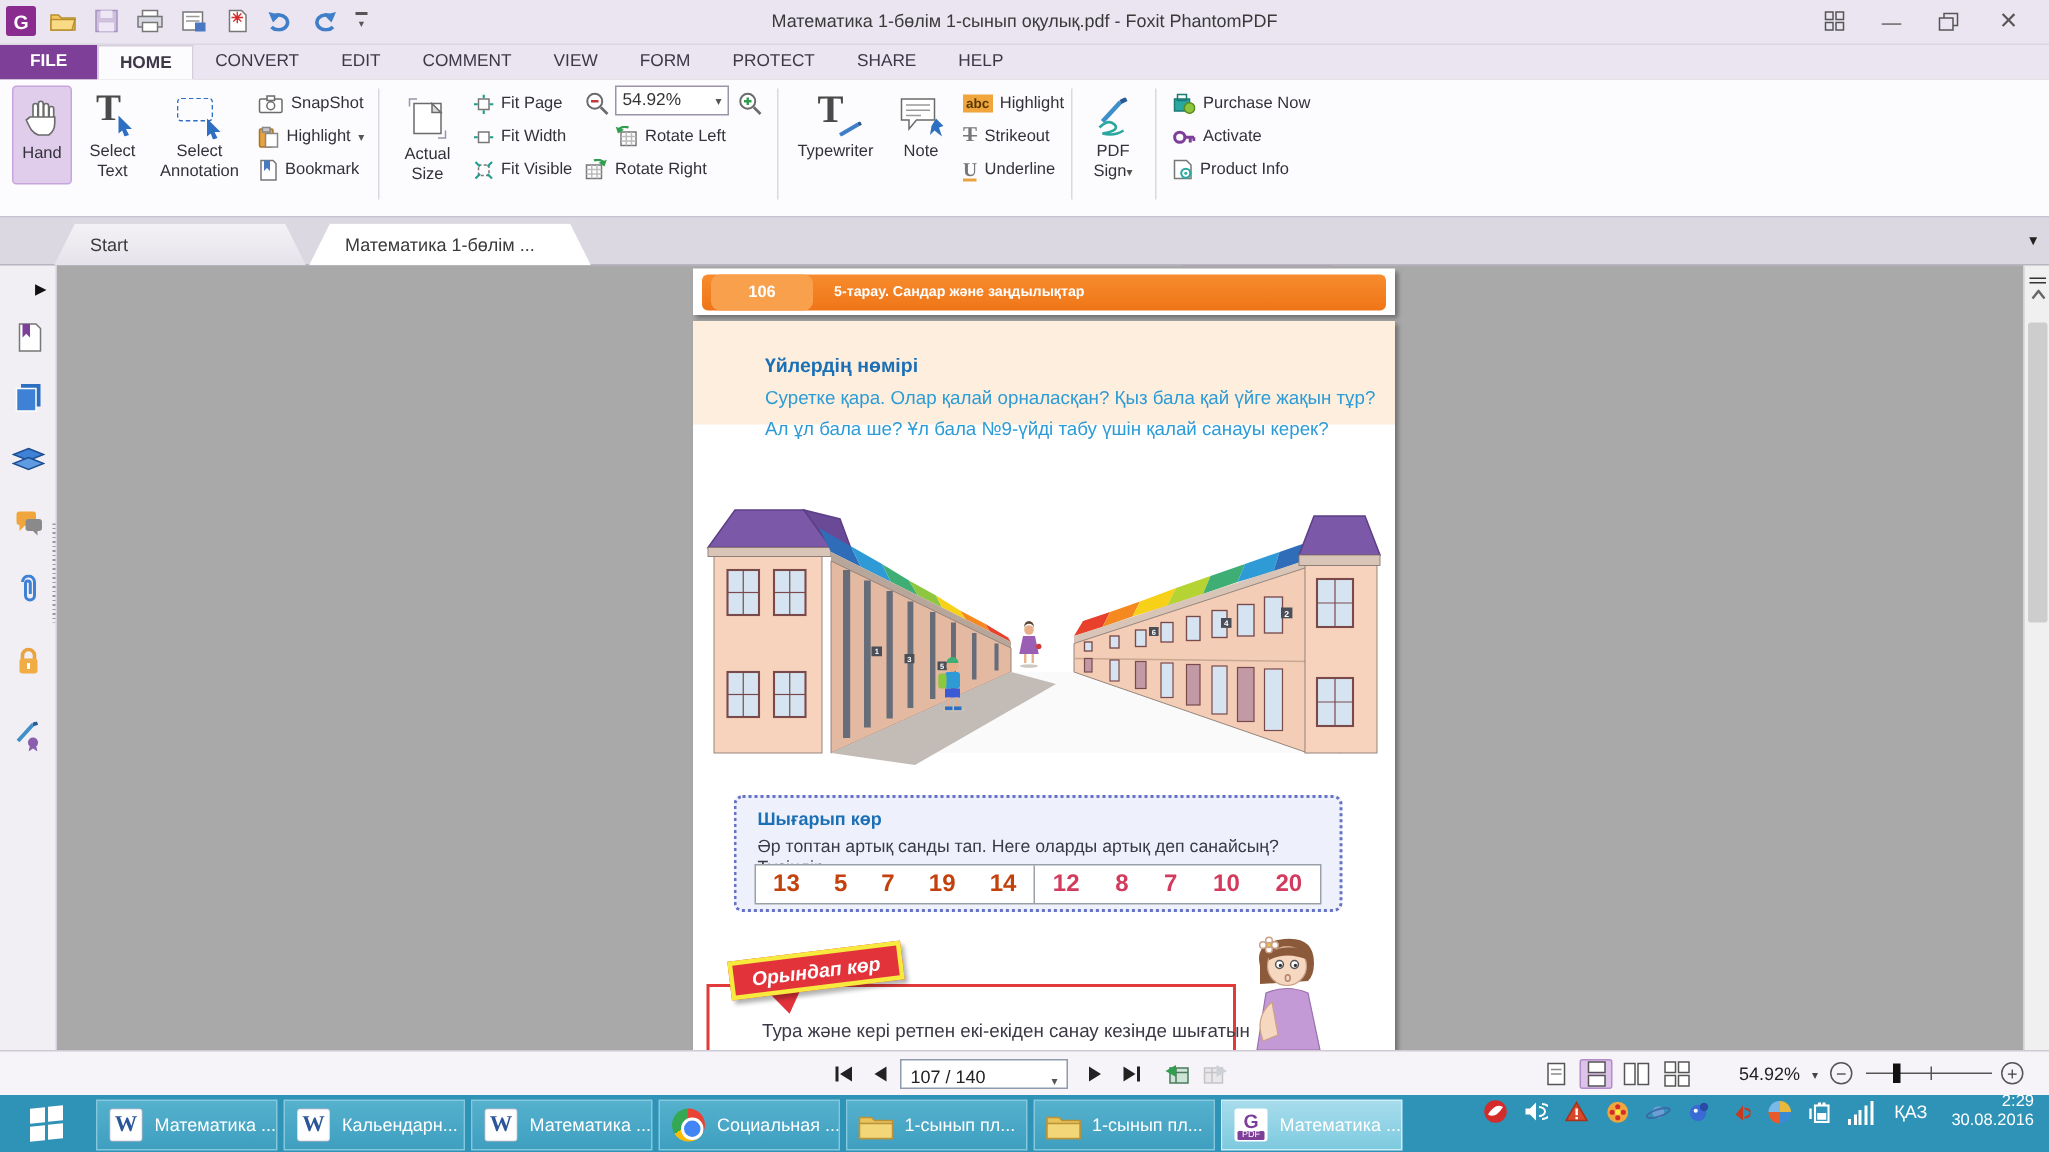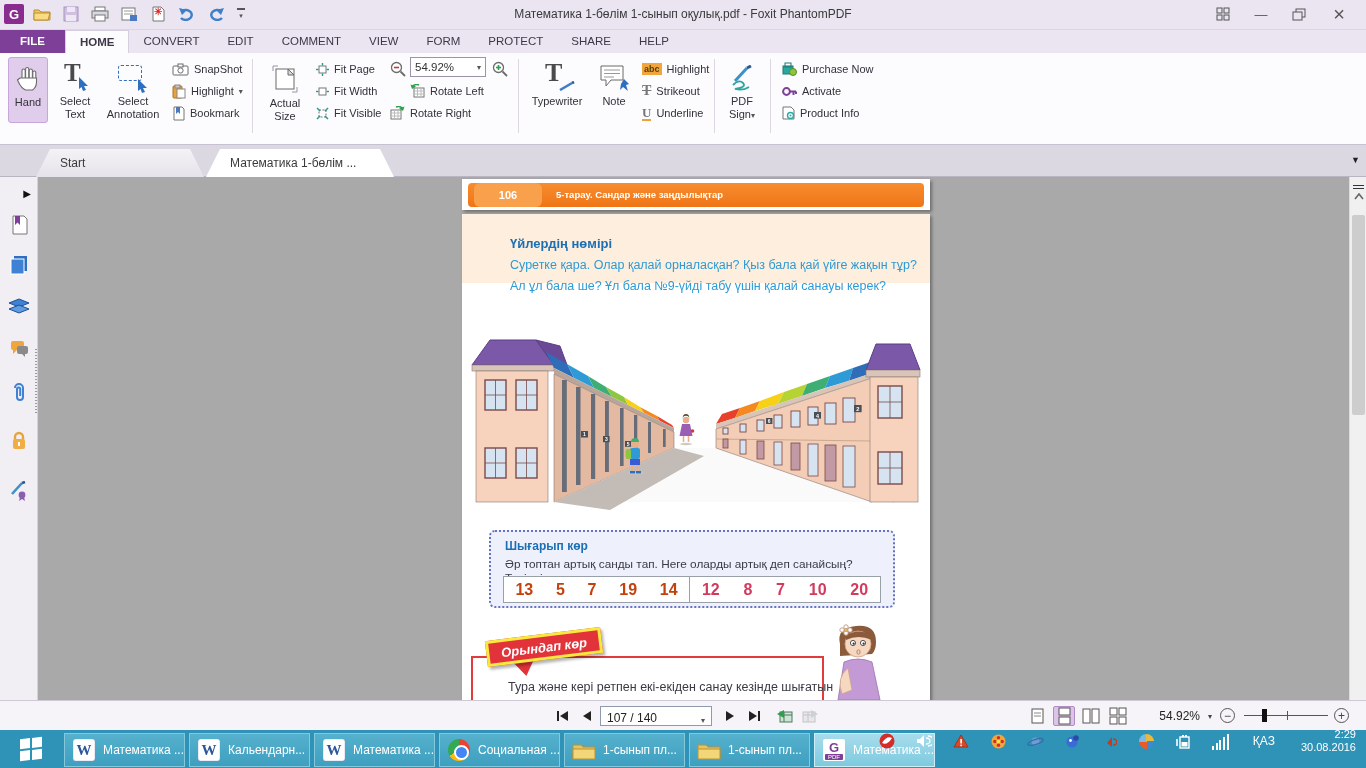--- a/index.html
+++ b/index.html
@@ -95,21 +95,21 @@
 .winlogo div{background:#fff}
 .tbtn{position:absolute;top:3px;width:121px;height:34px;background:linear-gradient(#55b1cd,#3f9fc0);border:1px solid #83c8dc;display:flex;align-items:center;gap:7px;padding:0 7px;color:#fff;font-size:12px;white-space:nowrap;overflow:hidden}
 .tbtn.active{background:linear-gradient(#a7dcec,#7ecadf);border-color:#cdeef7}
 .appico{width:24px;height:24px;flex:0 0 24px;display:flex;align-items:center;justify-content:center}
 .wordico{width:22px;height:22px;background:#fff;border-radius:2px;display:flex;align-items:center;justify-content:center;font-family:"Liberation Serif",serif;font-weight:bold;color:#2b579a;font-size:15px;box-shadow:0 0 1px #1a3a6b inset}
 .chromeico{width:22px;height:22px;border-radius:50%;background:conic-gradient(#ea4335 0 33%,#fbbc05 33% 66%,#34a853 66% 100%);position:relative}
 .chromeico:after{content:"";position:absolute;left:5.5px;top:5.5px;width:11px;height:11px;background:#4285f4;border:2.5px solid #fff;border-radius:50%}
 .foxitico{width:22px;height:22px;background:#fff;border-radius:2px;position:relative;display:flex;align-items:center;justify-content:center}
 .foxitico .g{color:#7d3f98;font-weight:bold;font-size:13px;margin-top:-6px}
 .foxitico .pdf{position:absolute;bottom:1px;left:2px;right:2px;background:#7d3f98;color:#fff;font-size:6px;text-align:center;border-radius:1px}
-#tray{position:absolute;right:0;top:0;height:22px;display:flex;align-items:center;gap:20px;padding-right:10px;color:#fff}
+#tray{position:absolute;right:0;top:0;height:22px;display:flex;align-items:center;gap:10px;padding-right:10px;color:#fff}
 .tico{width:17px;height:17px;display:flex;align-items:center;justify-content:center}
 #klang{font-size:12px;margin-left:4px}
 #clock{text-align:right;font-size:11px;line-height:13px;margin-left:6px}
 .sigbars{display:flex;align-items:flex-end;gap:1.5px}
 .sigbars i{display:block;width:2.5px;background:#fff}
 </style>
 </head>
 <body>
 
 <div id="titlebar" class="abs">

